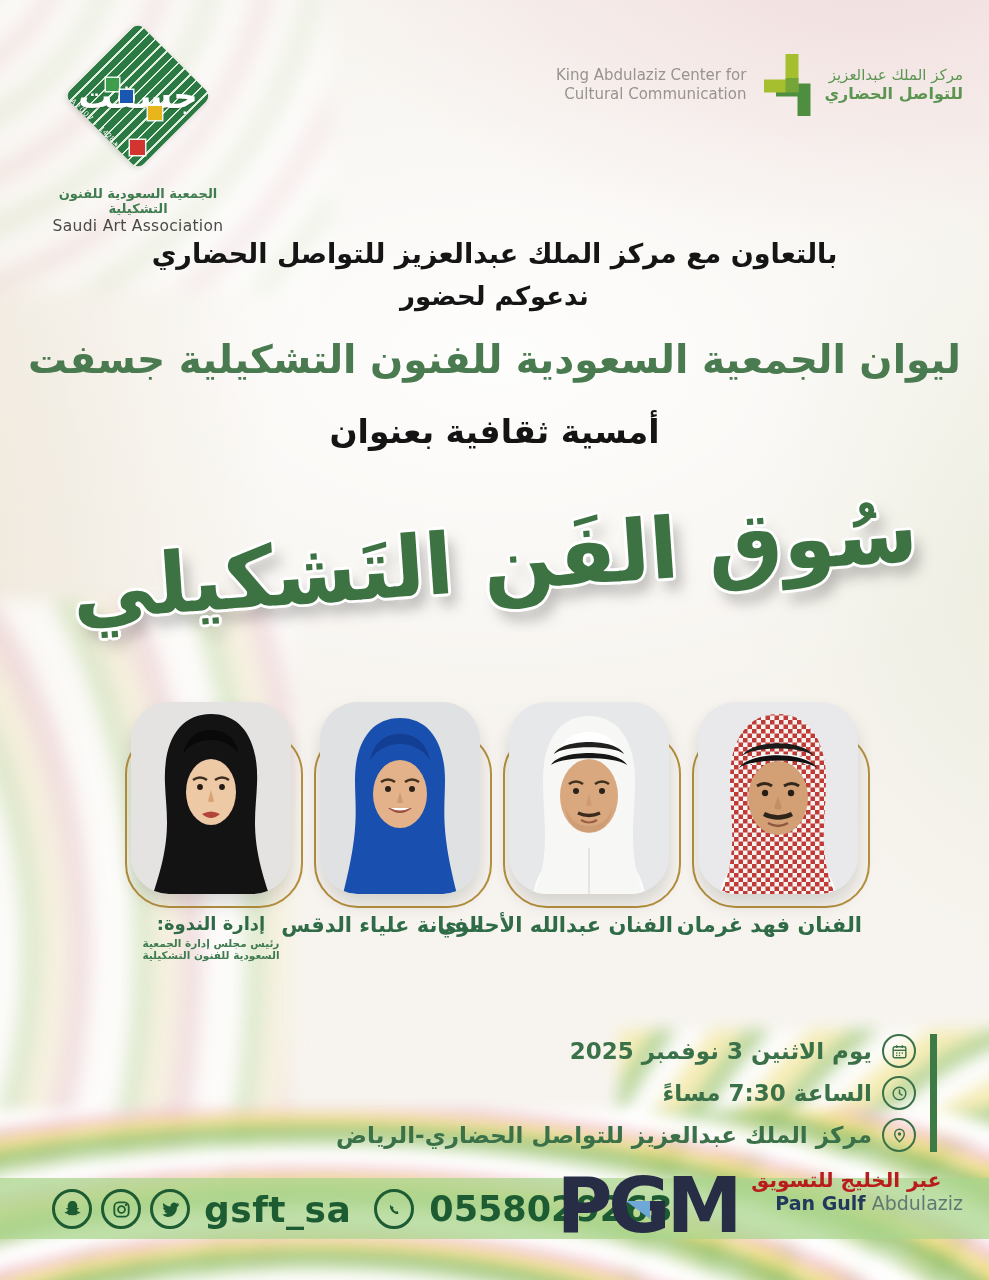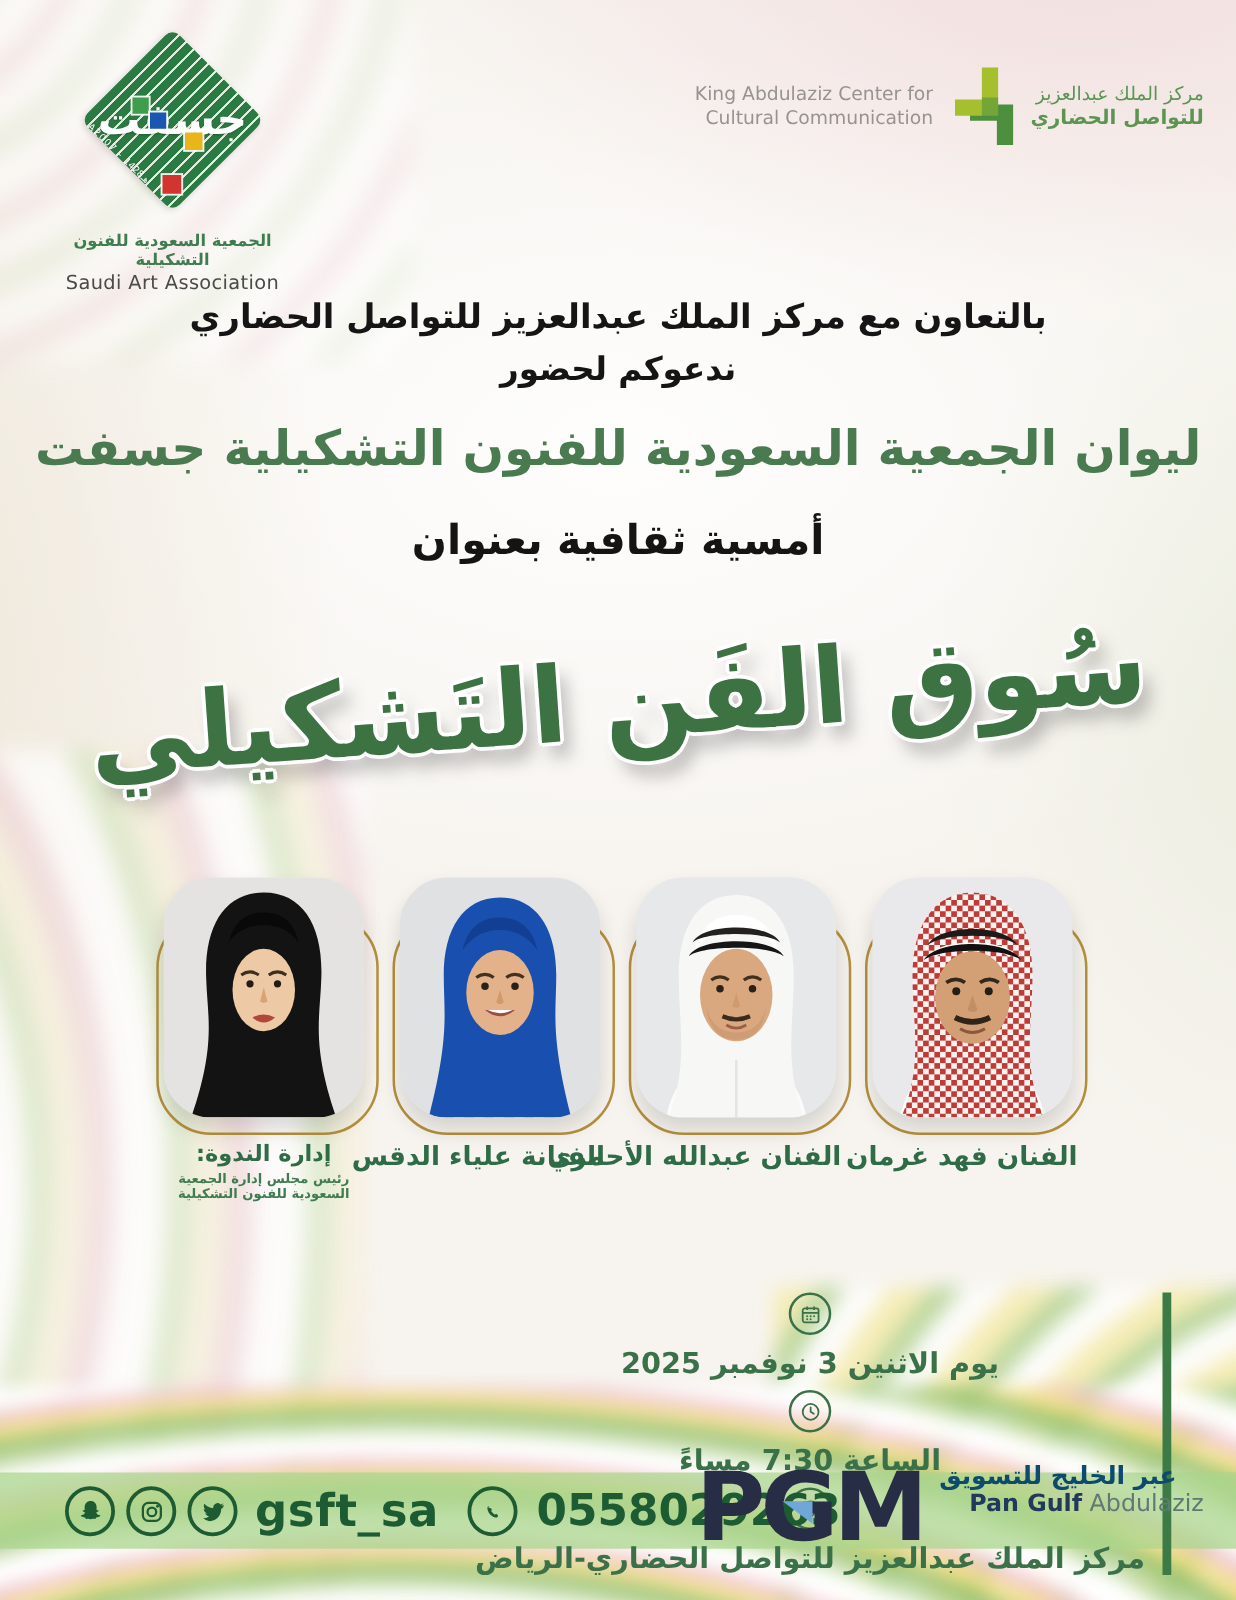--- a/index.html
+++ b/index.html
@@ -75,39 +75,39 @@
   .photo svg{display:block;width:160px;height:192px;}
   .caption{margin-top:15px;color:#2f6b47;font-weight:bold;font-size:21px;white-space:nowrap;direction:rtl;}
   .caption .role{font-size:18px;font-weight:bold;display:block;}
   .caption .mod-name{font-size:27px;display:block;margin-top:2px;}
   .caption .mod-title{font-size:10.5px;font-weight:bold;color:#3f7c4f;display:block;margin-top:3px;white-space:normal;}
 
   
   .details{position:absolute;top:1034px;right:52px;z-index:3;direction:rtl;
     border-left:none;padding-left:0;padding-right:14px;border-right:7px solid #3d7a46;
     display:flex;flex-direction:column;gap:8px;}
-  .drow{display:flex;align-items:center;gap:10px;color:#3a7149;font-size:23px;font-weight:bold;flex-direction:column;}
+  .drow{display:flex;align-items:center;gap:10px;color:#3a7149;font-size:23px;font-weight:bold;}
   .dicon{flex:0 0 auto;width:30px;height:30px;border:2.2px solid #3a7149;border-radius:50%;
     display:flex;align-items:center;justify-content:center;color:#3a7149;}
   .dicon svg{width:19px;height:19px;}
 
   
   .footer-bar{position:absolute;left:0;right:0;top:1178px;height:61px;background:rgba(171,214,141,.75);z-index:2;}
   .footer-left{position:absolute;left:52px;top:1186px;height:46px;display:flex;align-items:center;gap:9px;z-index:3;}
   .ficon{width:40px;height:40px;border:3px solid #1d5c33;border-radius:50%;box-sizing:border-box;
     display:flex;align-items:center;justify-content:center;color:#1d5c33;background:transparent;}
   .ficon svg{width:23px;height:23px;}
   .handle{font-size:36px;font-weight:bold;color:#1d5c33;margin:0 14px 0 5px;letter-spacing:.5px;}
   .phone{font-size:35px;font-weight:bold;color:#1d5c33;margin-left:6px;}
   .pgm{position:absolute;right:26px;top:1168px;height:82px;display:flex;align-items:flex-start;gap:13px;z-index:3;}
   .pgm-acronym{position:relative;font-size:76px;font-weight:bold;color:#272d45;letter-spacing:-4px;line-height:1;}
   .pgm-tri{position:absolute;left:69px;top:33px;width:0;height:0;
     border-top:18px solid #6fa8d8;border-left:24px solid transparent;}
   .pgm-text{display:flex;flex-direction:column;line-height:1.2;padding-bottom:4px;}
-  .pgm-ar{direction:rtl;text-align:left;color:#0c4a6e;font-size:20px;font-weight:bold;}
+  .pgm-ar{direction:rtl;text-align:left;color:#b91c1c;font-size:20px;font-weight:bold;}
   .pgm-en{font-size:19px;color:#5e7a72;}
   .pgm-en .b{color:#21395c;font-weight:bold;margin-left:24px;}
 </style>
 </head>
 <body>
 
 <div class="poster">
 
   <div class="bg-soft"></div>
   <div class="bg-swirl-topleft"></div>

